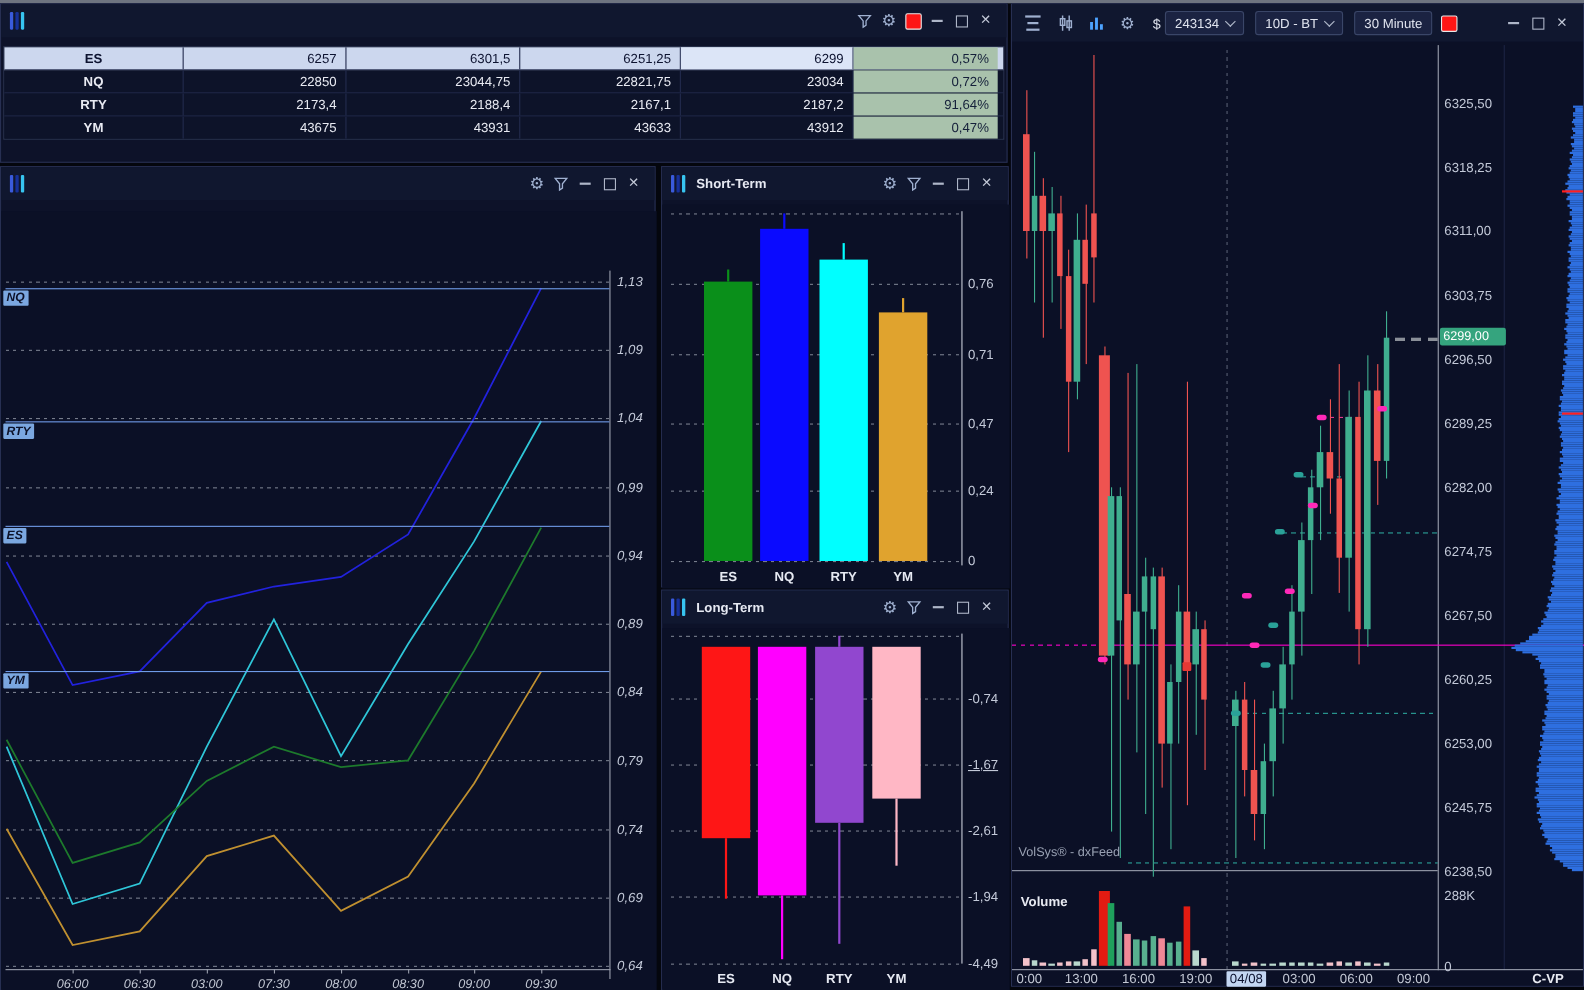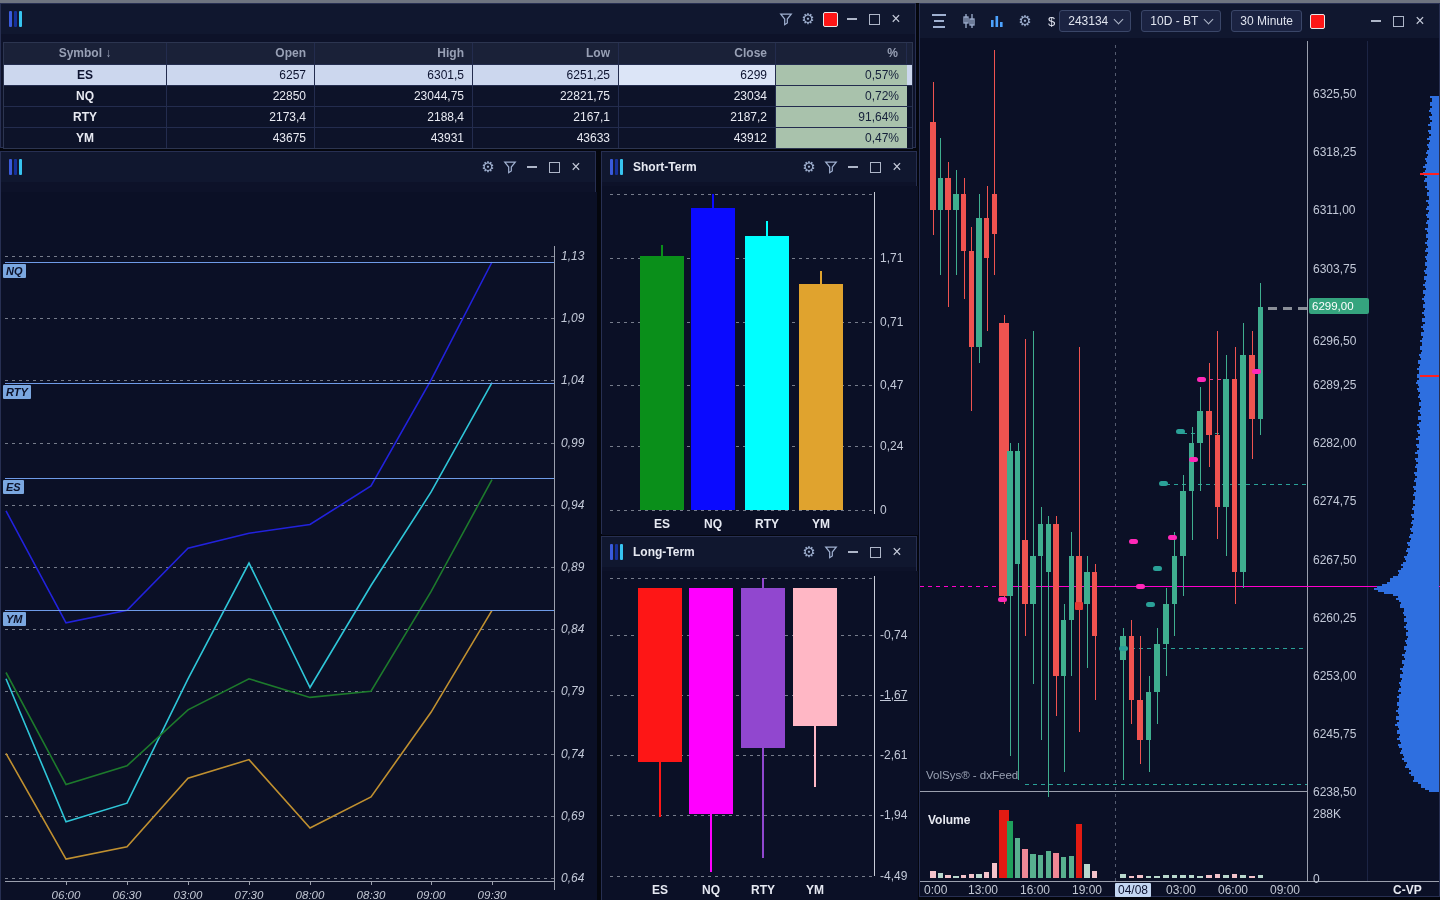--- a/index.html
+++ b/index.html
@@ -84,28 +84,20 @@
         </span>
       <span class="hbtn">
           <span class="minbar"></span>
         </span>
       <span class="hbtn">
           <span class="maxbox"></span>
         </span>
       <span class="hbtn closex">×</span>
     </div>
     <div class="tbl" id="quotes-table">
-        <div class="trow thead">
-          <div class="tc sym" style="width: 163px;">Symbol ↓</div>
-          <div class="tc" style="width: 148px;">Open</div>
-          <div class="tc" style="width: 158px;">High</div>
-          <div class="tc" style="width: 146px;">Low</div>
-          <div class="tc" style="width: 157px;">Close</div>
-          <div class="tc" style="width: 131px;">%</div>
-        </div>
         <div class="trow sel">
           <div class="tc sym sym" style="width: 163px;">ES</div>
           <div class="tc open" style="width: 148px;">6257</div>
           <div class="tc high" style="width: 158px;">6301,5</div>
           <div class="tc low" style="width: 146px;">6251,25</div>
           <div class="tc close" style="width: 157px;">6299</div>
           <div class="tc pct pct" style="width: 131px;">0,57%</div>
         </div>
         <div class="trow">
           <div class="tc sym sym" style="width: 163px;">NQ</div>
@@ -233,21 +225,21 @@
           <span class="minbar"></span>
         </span>
       <span class="hbtn">
           <span class="maxbox"></span>
         </span>
       <span class="hbtn closex">×</span>
     </div>
     <div id="short-plot" class="plot" style="left:0;top:34px;width:316px;height:349px;">
         <div class="grid" style="left: 8px; width: 262px; top: 8px;"></div>
         <div class="grid" style="left: 8px; width: 262px; top: 72px;"></div>
-        <div class="ylab" style="left: 278px; top: 65px;">1,71</div>
+        <div class="ylab" style="left: 278px; top: 65px;">0,76</div>
         <div class="grid" style="left: 8px; width: 262px; top: 136px;"></div>
         <div class="ylab" style="left: 278px; top: 129px;">0,71</div>
         <div class="grid" style="left: 8px; width: 262px; top: 199px;"></div>
         <div class="ylab" style="left: 278px; top: 192px;">0,47</div>
         <div class="grid" style="left: 8px; width: 262px; top: 260px;"></div>
         <div class="ylab" style="left: 278px; top: 253px;">0,24</div>
         <div class="grid" style="left: 8px; width: 262px; top: 324px;"></div>
         <div class="ylab" style="left: 278px; top: 317px;">0</div>
         <div class="axisv" style="left: 272px; top: 6px; height: 322px; background: rgb(200, 204, 216);"></div>
         <div class="bar" style="left: 38px; top: 70px; width: 44px; height: 254px; background: rgb(10, 143, 26);"></div>
@@ -371,21 +363,21 @@
     <div id="candle-area" class="plot" style="left:0;top:34px;width:519px;height:858px;">
         <div class="axisv" style="left: 387px; top: 3px; height: 841px;"></div>
         <div style="position: absolute; left: 447px; top: 3px; width: 1px; height: 841px; background: rgb(28, 36, 68);"></div>
         <div class="axish" style="left: 0px; width: 387px; top: 753px;"></div>
         <div class="axish" style="left: 0px; width: 519px; top: 843px;"></div>
         <div class="sep" style="left: 195px; top: 3px; height: 840px;"></div>
         <div class="ylab" style="left: 393px; top: 49px;">6325,50</div>
         <div class="ylab" style="left: 393px; top: 107px;">6318,25</div>
         <div class="ylab" style="left: 393px; top: 165px;">6311,00</div>
         <div class="ylab" style="left: 393px; top: 224px;">6303,75</div>
-        <div class="ylab" style="left: 393px; top: 296px;">6296,50</div>
+        <div class="ylab" style="left: 393px; top: 282px;">6296,50</div>
         <div class="ylab" style="left: 393px; top: 340px;">6289,25</div>
         <div class="ylab" style="left: 393px; top: 398px;">6282,00</div>
         <div class="ylab" style="left: 393px; top: 456px;">6274,75</div>
         <div class="ylab" style="left: 393px; top: 515px;">6267,50</div>
         <div class="ylab" style="left: 393px; top: 573px;">6260,25</div>
         <div class="ylab" style="left: 393px; top: 631px;">6253,00</div>
         <div class="ylab" style="left: 393px; top: 689px;">6245,75</div>
         <div class="ylab" style="left: 393px; top: 747px;">6238,50</div>
         <div class="lvl" style="left: 0px; width: 88px; top: 548px; background: repeating-linear-gradient(90deg, rgb(255, 0, 204) 0px, rgb(255, 0, 204) 4px, transparent 4px, transparent 8px);"></div>
         <div class="lvl" style="left: 88px; width: 432px; top: 548px; background: rgb(255, 0, 204);"></div>

